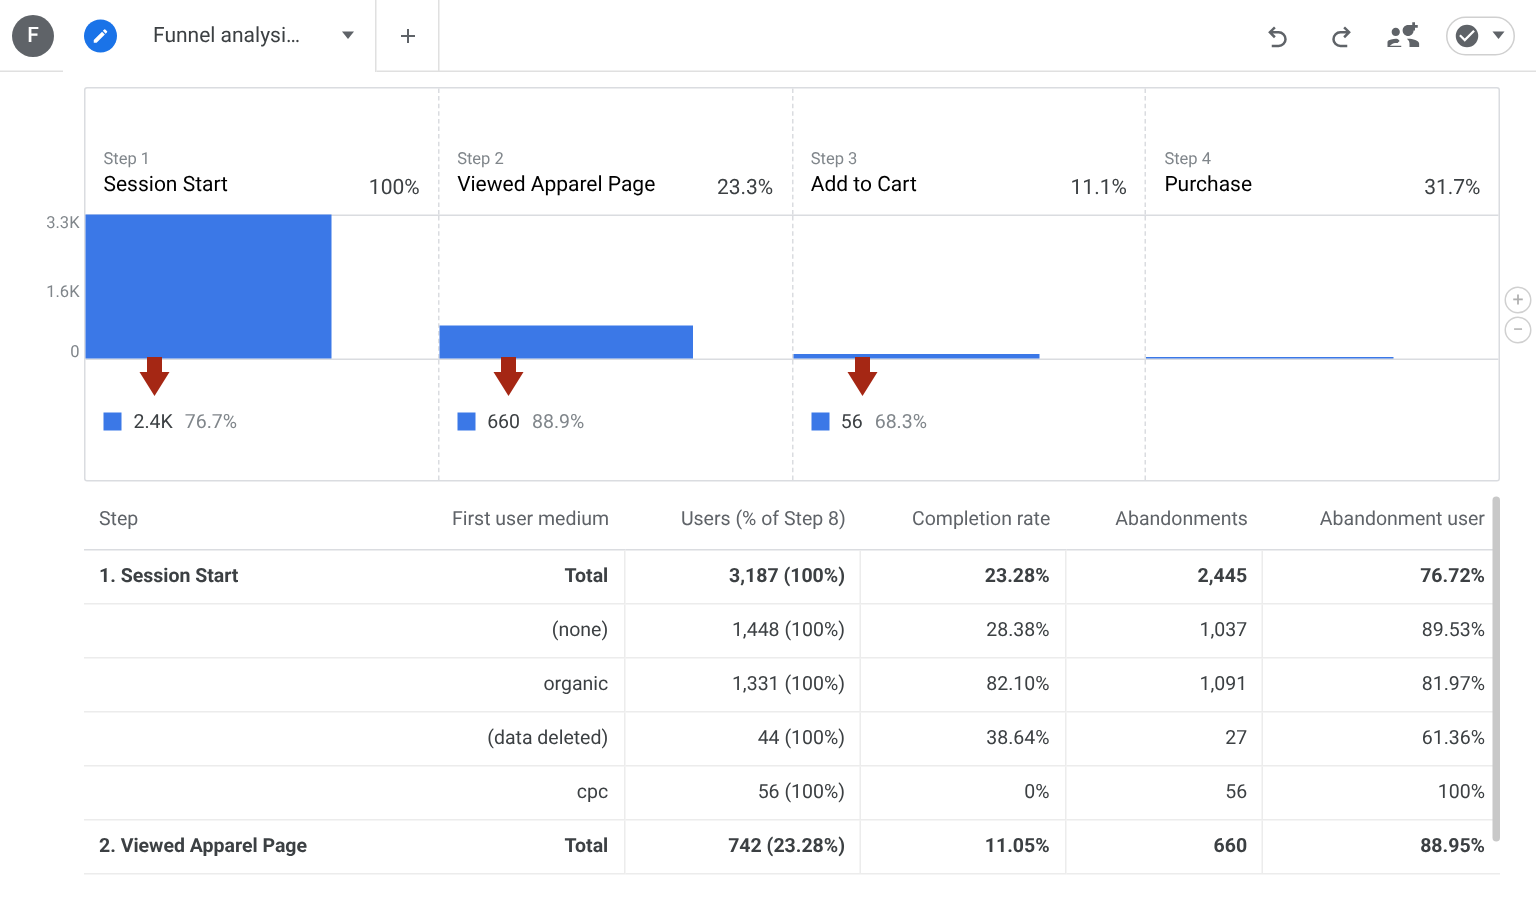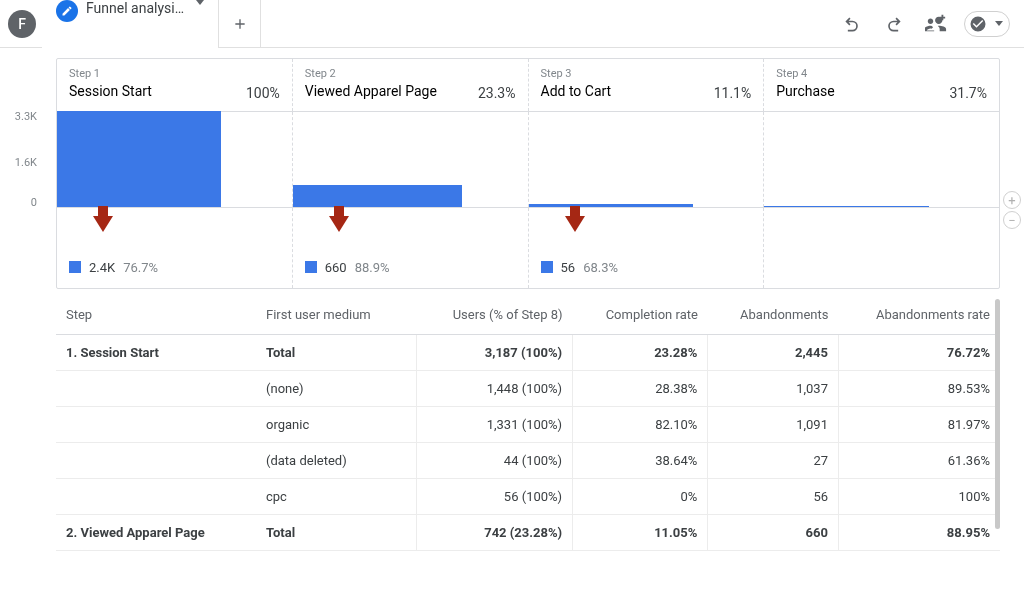--- a/index.html
+++ b/index.html
@@ -17,21 +17,21 @@
   }
   .topbar-left { display: flex; align-items: center; gap: 6px; }
   .avatar {
     width: 28px; height: 28px; border-radius: 50%;
     background: #5f6368; color: #fff;
     display: flex; align-items: center; justify-content: center;
     font-size: 14px; font-weight: 500;
   }
   .tab-group { display: flex; align-items: stretch; height: 48px; }
   .tab {
-    display: flex; gap: 8px;
+    display: flex; align-items: center; gap: 24px;
     padding: 0 14px; border-right: 1px solid #e0e0e0;
     cursor: pointer; position: relative;
   }
   .tab.active { background: #fff; }
   .tab-icon {
     width: 22px; height: 22px; border-radius: 50%;
     background: #1a73e8; display: flex; align-items: center; justify-content: center;
   }
   .tab-label { font-size: 14px; color: #3c4043; max-width: 110px; overflow: hidden; white-space: nowrap; text-overflow: ellipsis;}
   .caret-down {
@@ -52,48 +52,48 @@
   .viz-frame {
     border:1px solid #dadce0; border-radius:2px;
     position:relative; margin-left:0px;
   }
   .steps-header { display:flex; border-bottom:1px solid #dadce0; }
   .step-head {
     flex:1; padding:8px 12px 10px 12px;
     border-right:1px dashed #dadce0;
     display:flex; justify-content:space-between; align-items:flex-end;
   }
-  .step-head:last-child{border-right:none;}
+  .step-head:last-child{border-right:none;margin-top:32px;}
   .step-head .meta {font-size:11px;color:#80868b;line-height:1.35;}
   .step-head .title {font-size:14px;color:#000000;}
   .step-head .pct {font-size:14px;color:#3c4043;}
   .chart-wrap { position:relative; }
   .yaxis {
     position:absolute; left:-44px; top:0; bottom:0;
     width:40px; text-align:right; font-size:11px; color:#80868b;
   }
-  .yaxis .tick{position:absolute; right:16px;}
+  .yaxis .tick{position:absolute; right:0;}
   .chart {
     height:96px; display:flex; border-bottom:1px solid #dadce0;
   }
   .chart-col {
     flex:1; border-right:1px dashed #dadce0; position:relative;
     display:flex; align-items:flex-end;
   }
   .chart-col:last-child{border-right:none;}
   .bar {
     background:#3b78e7; height:0;
   }
   .dropoff-row {
     display:flex; height:80px;
   }
   .drop-col {
     flex:1; border-right:1px dashed #dadce0;
     display:flex; flex-direction:column;
-    padding:8px 12px 10px 12px; gap:28px;
+    padding:8px 12px 10px 12px; gap:10px;
   }
   .drop-col:last-child{border-right:none;}
   .arrow-down {
     width:0;height:0;
     border-left:10px solid transparent;border-right:10px solid transparent;
     border-top:16px solid #a52714; position:relative; align-self:flex-start; margin-left:24px;
   }
   .arrow-down::before{
     content:""; position:absolute; top:-26px; left:-5px;
     width:10px; height:12px; background:#a52714;
@@ -115,21 +115,21 @@
   .tbl { width:100%; border-collapse:collapse; font-size:13px; }
   .tbl th {
     text-align:left; font-weight:400; color:#5f6368;
     padding:12px 10px; border-bottom:1px solid #dadce0;
   }
   .tbl th.num, .tbl td.num { text-align:right; }
   .tbl td { padding:10px 10px; border-bottom:1px solid #ececec; color:#3c4043;}
   .tbl td.num { border-left:1px solid #ececec; }
   .tbl .boldrow td { font-weight:700;margin-top:12px; }
   .tbl .stepcol{width:200px;}
-  .tbl .mediumcol{width:160px;}
+  .tbl .mediumcol{width:160px;text-align:right;}
   .scroll-ind{
     position:absolute; right:0; top:4px; width:5px; height:230px;
     background:#c8c8c8; border-radius:3px;
   }
   svg{display:block;}
 </style>
 </head>
 <body>
 
 <div class="topbar">
@@ -267,21 +267,21 @@
 
   <div class="data-area">
     <table class="tbl">
       <thead>
           <tr id="thead-row">
             <th class="stepcol">Step</th>
             <th class="mediumcol">First user medium</th>
             <th class="num">Users (% of Step 8)</th>
             <th class="num">Completion rate</th>
             <th class="num">Abandonments</th>
-            <th class="num">Abandonments rate</th>
+            <th class="num">Abandonment user</th>
           </tr>
         </thead>
       <tbody id="tbody">
           <tr class="boldrow">
        <td class="stepcol">1. Session Start</td>
        <td class="mediumcol">Total</td>
        <td class="num">3,187 (100%)</td>
        <td class="num">23.28%</td>
        <td class="num">2,445</td>
        <td class="num">76.72%</td>

